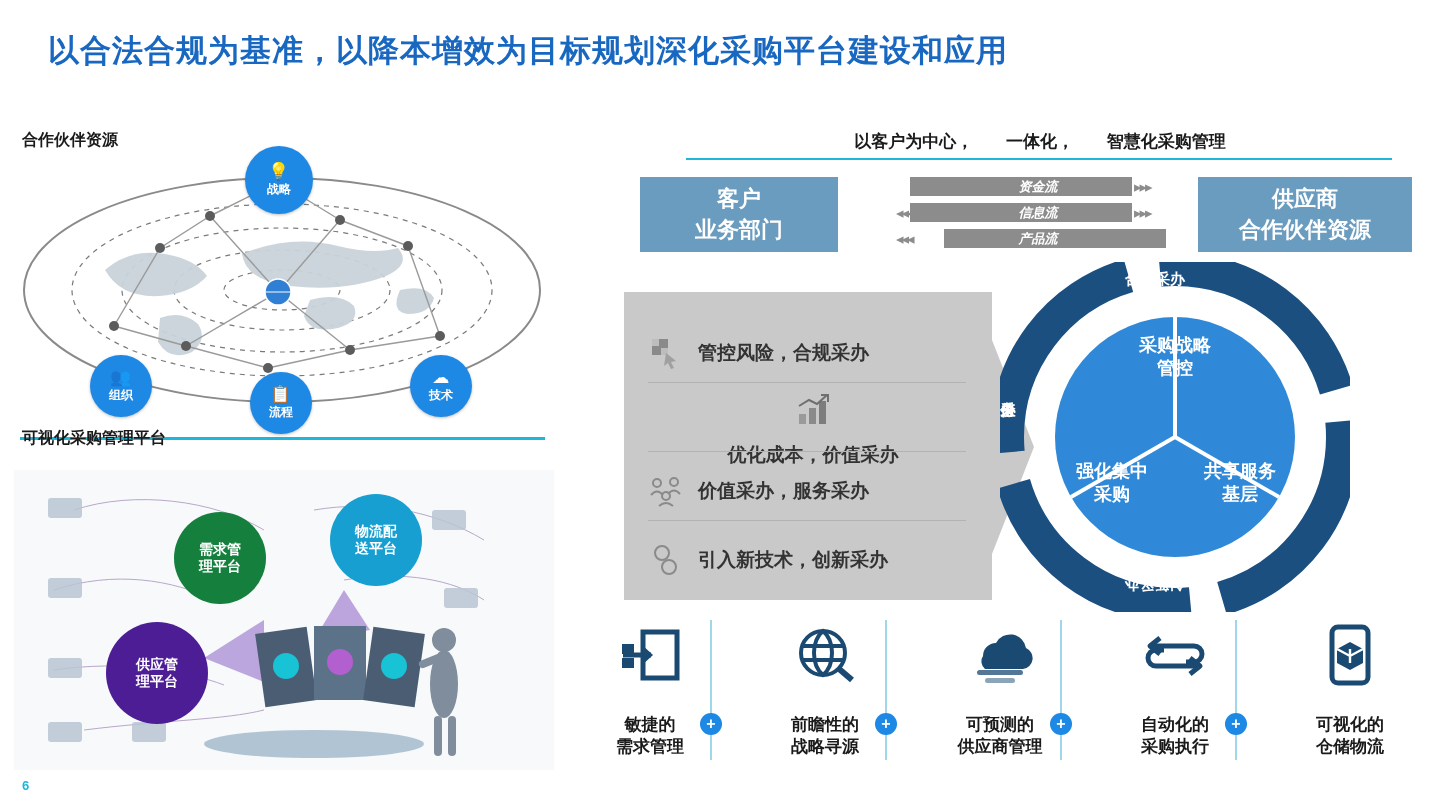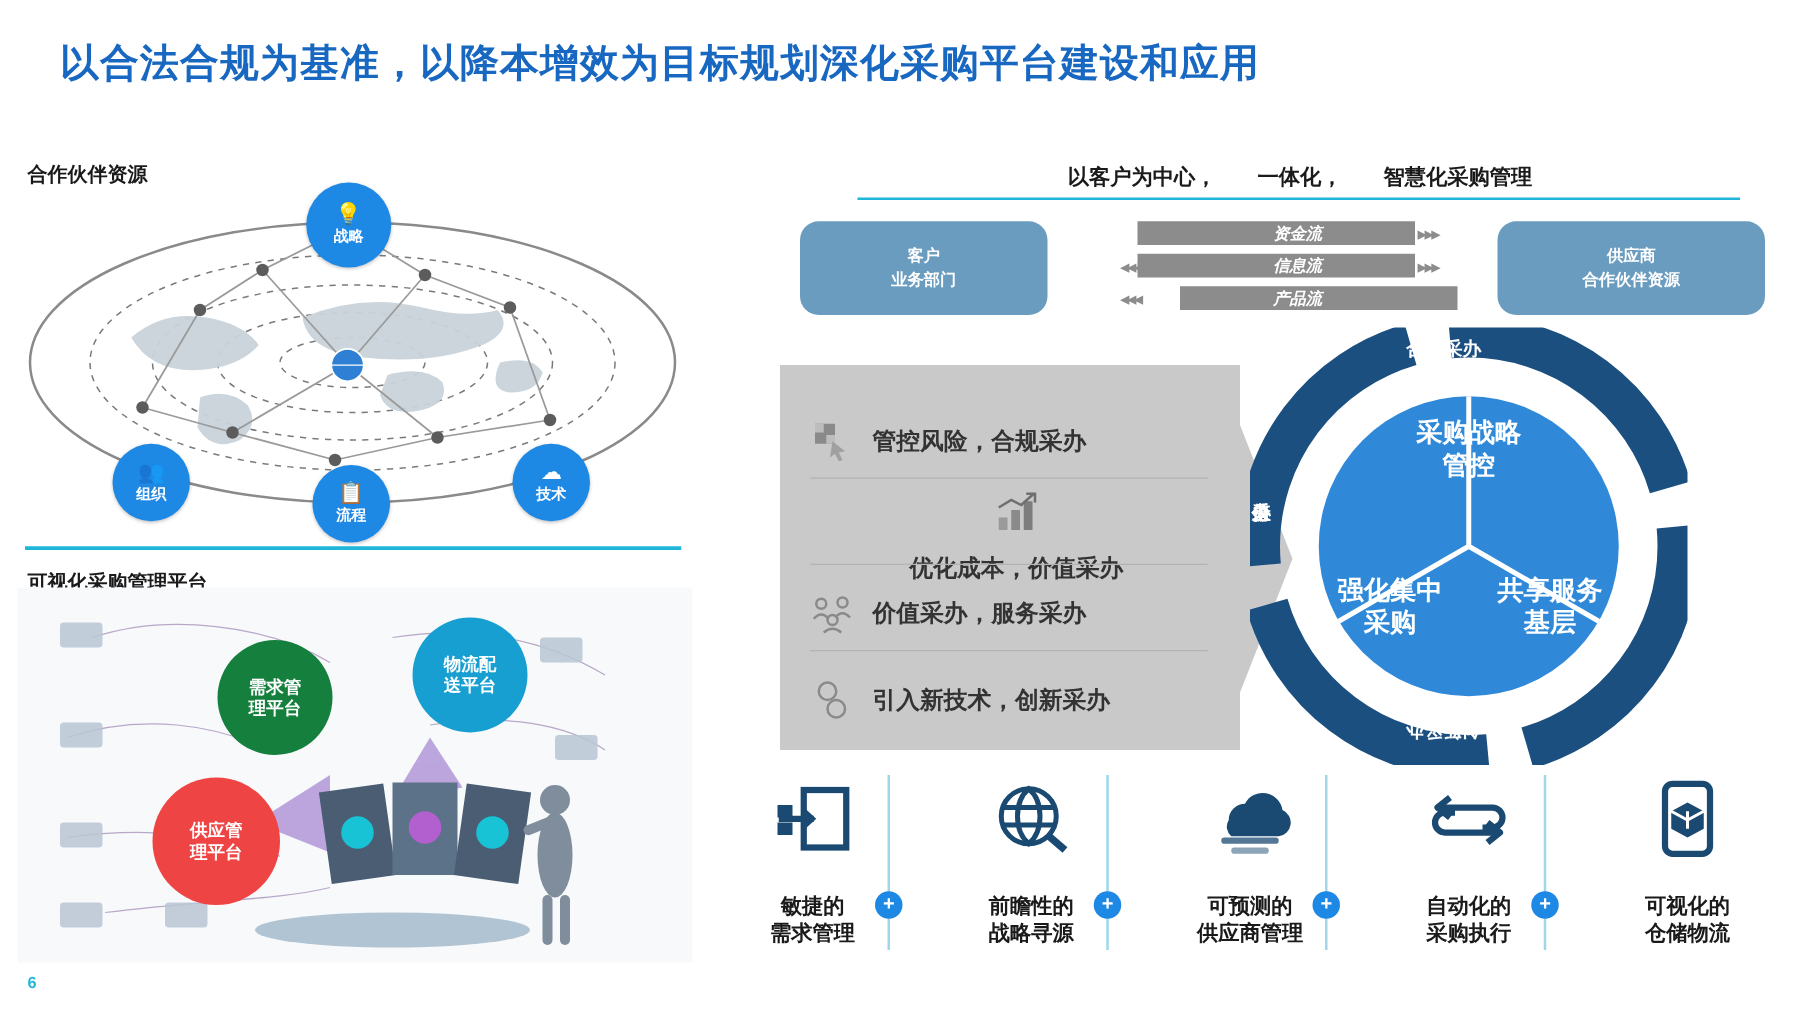--- a/index.html
+++ b/index.html
@@ -15,21 +15,21 @@
     position:absolute;left:48px;top:30px;
     font-size:31px;font-weight:bold;color:#1867c0;letter-spacing:1px;
     white-space:nowrap;
   }
 
   
   .sec-label{
     position:absolute;font-size:16px;font-weight:bold;color:#1a1a1a;
   }
   #lbl-eco{left:22px;top:130px;}
-  #lbl-plat{left:22px;top:456px;}
+  #lbl-plat{left:22px;top:428px;}
 
   .divider{
     position:absolute;left:20px;width:525px;height:3px;background:#1fb6d9;
   }
   #div1{top:437px;}
 
   
   .eco{
     position:absolute;left:10px;top:150px;width:545px;height:285px;
   }
@@ -52,34 +52,34 @@
     background:#f7f9fb;overflow:hidden;
   }
   .plat svg{position:absolute;left:0;top:0;}
   .bubble{
     position:absolute;border-radius:50%;
     display:flex;align-items:center;justify-content:center;text-align:center;
     color:#fff;font-size:14px;font-weight:bold;line-height:1.25;
   }
   .b-demand{left:160px;top:42px;width:92px;height:92px;background:#15803d;}
   .b-logi{left:316px;top:24px;width:92px;height:92px;background:#169fd0;}
-  .b-supply{left:108px;top:152px;width:102px;height:102px;background:#ef4444;}
+  .b-supply{left:92px;top:152px;width:102px;height:102px;background:#4c1d95;}
 
   
   .headline{
     position:absolute;left:690px;top:130px;width:700px;
     text-align:center;font-size:17px;font-weight:bold;color:#1a1a1a;
   }
   .headline span{margin:0 14px;}
   #hl-rule{position:absolute;left:686px;top:158px;width:706px;height:2px;background:#1fb6d9;}
 
   .endbox{
     position:absolute;background:#6a9cc0;color:#fff;font-weight:bold;
     display:flex;flex-direction:column;align-items:center;justify-content:center;
-    font-size:13px;line-height:1.4;text-align:center;border-radius:15px;
+    font-size:22px;line-height:1.4;text-align:center;
   }
   #box-customer{left:640px;top:177px;width:198px;height:75px;}
   #box-supplier{left:1198px;top:177px;width:214px;height:75px;}
 
   .flowrow{position:absolute;left:888px;width:300px;height:19px;}
   #flow1{top:177px;} #flow2{top:203px;} #flow3{top:229px;}
   .flowrow .bar{position:absolute;left:22px;top:0;width:222px;height:19px;background:#8c8c8c;}
   .flowrow .bar.rev{left:56px;}
   .flowrow .txt{
     position:absolute;left:0;top:0;width:300px;height:19px;
@@ -104,21 +104,21 @@
   }
   .bullet .ico{width:36px;height:36px;flex:0 0 36px;color:#7a7a7a;}
   .bullet .tx{font-size:19px;font-weight:bold;color:#333;white-space:nowrap;}
   .bullet .sep{position:absolute;left:0;bottom:0;width:318px;height:1px;background:#b3b3b3;}
   #bu0{top:323px;} #bu1{top:392px;flex-direction:column;} #bu2{top:461px;} #bu3{top:530px;}
 
   
   .donut{position:absolute;left:1000px;top:262px;width:350px;height:350px;}
   .donut svg{position:absolute;left:0;top:0;}
   .dlabel{
-    position:absolute;color:#fff;font-size:21px;font-weight:bold;text-align:center;
+    position:absolute;color:#fff;font-size:18px;font-weight:bold;text-align:center;
     line-height:1.25;
   }
   .ring-lab{position:absolute;color:#fff;font-size:15px;font-weight:bold;}
 
   
   .strip{position:absolute;left:570px;top:620px;width:860px;height:140px;}
   .strip .cell{
     position:absolute;top:0;width:140px;height:140px;
     display:flex;flex-direction:column;align-items:center;
   }

